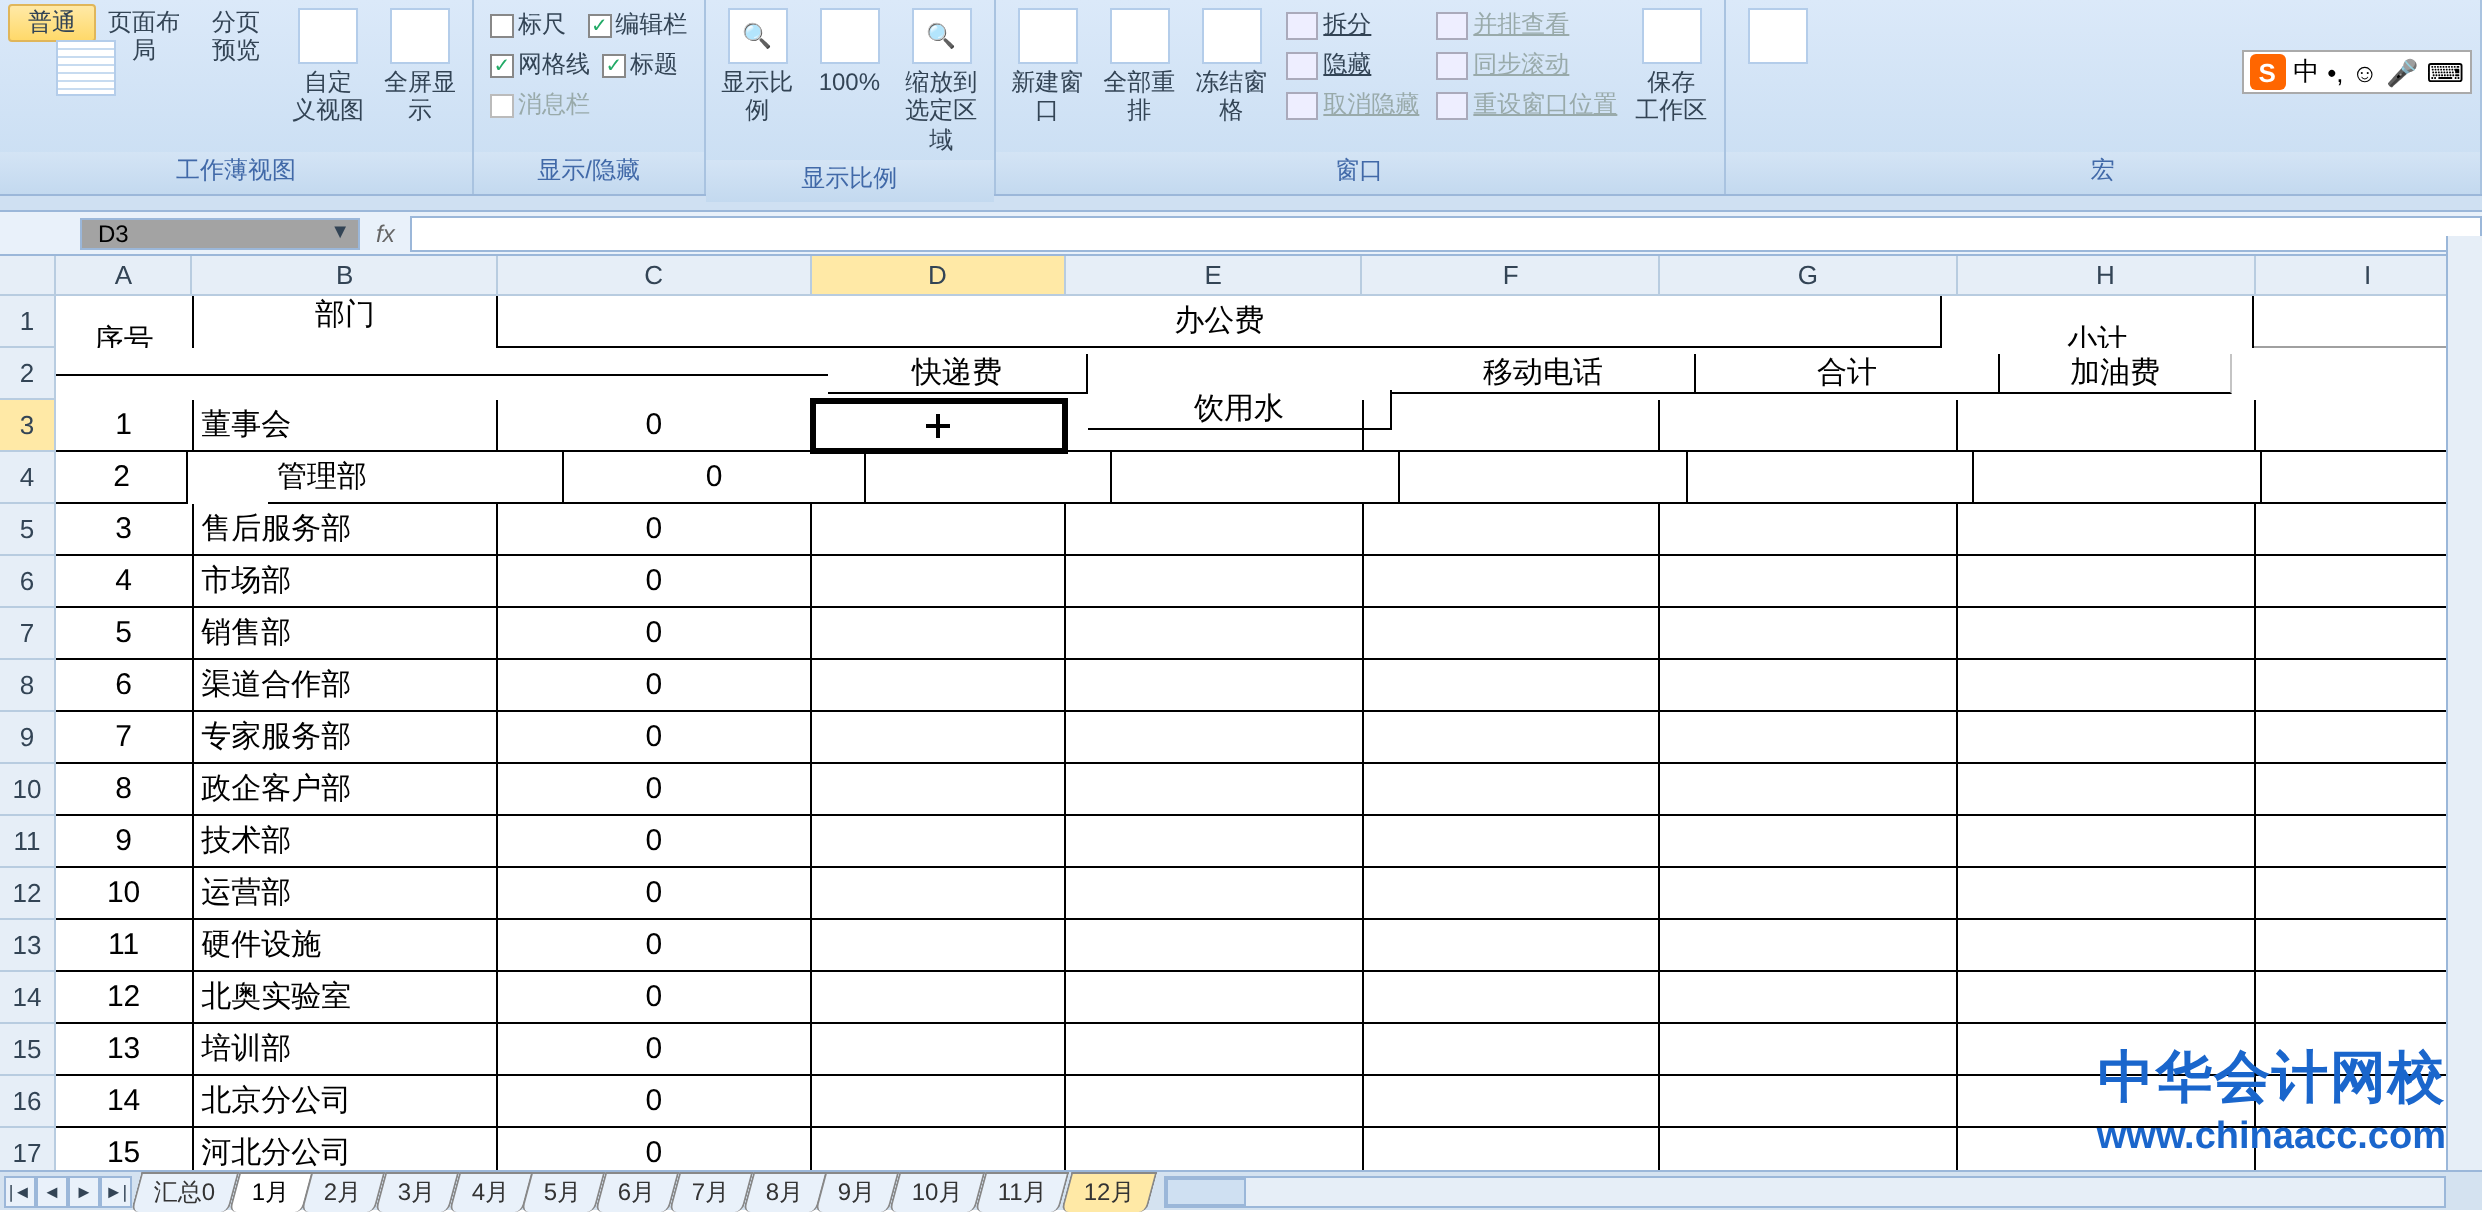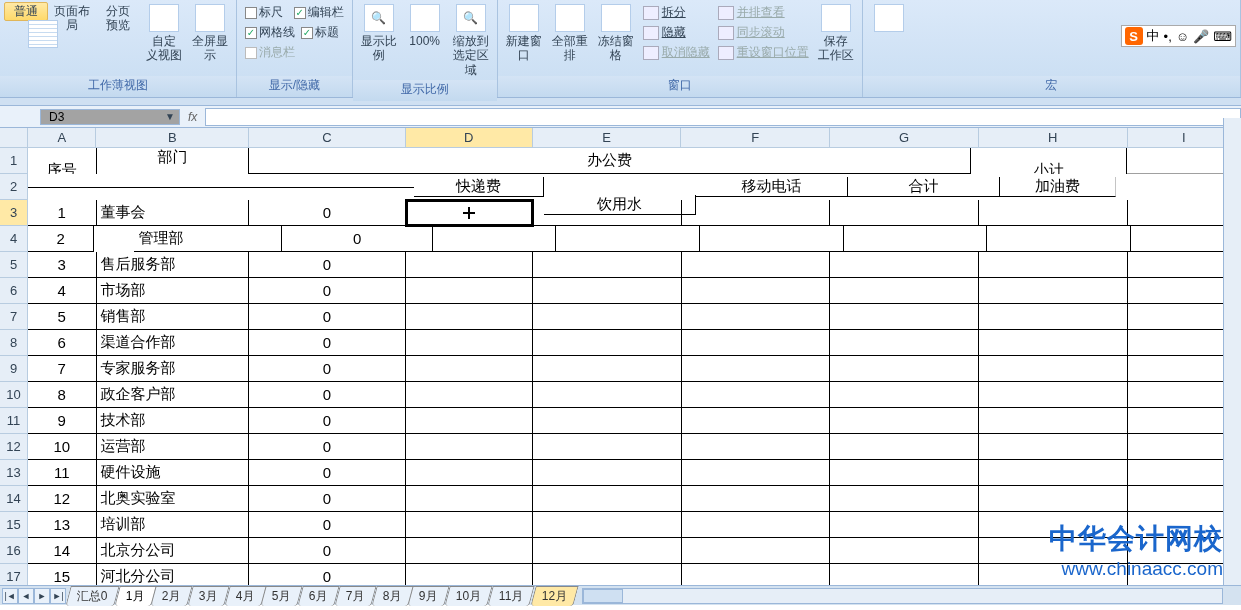--- a/index.html
+++ b/index.html
@@ -62,21 +62,21 @@
 .sheet-tab { padding:1px 8px; border:1px solid #888; border-bottom:none; background:#e9f1fa; border-radius:0 0 4px 4px; margin-top:1px; color:#333; white-space:nowrap; cursor:pointer; transform:skewX(-15deg);}
 .sheet-tab span{display:inline-block; transform:skewX(15deg);}
 .sheet-tab.sel { background:#fff; color:#000;}
 .sheet-tab.hl { background:#ffe9a6; }
 .scroll-h { flex:1; height:16px; background:#e6eef7; border:1px solid #9bb7d9; margin:0 18px 0 6px; position:relative;}
 .scroll-h .thumb{ position:absolute; left:0; width:40px; top:0; bottom:0; background:#cfe0f2; border:1px solid #9bb7d9;}
 
 
 .wm { position:absolute; right:18px; bottom:30px; text-align:right; pointer-events:none; }
 .wm .t1 { color:#1a66cc; font-size:28px; font-weight:bold; letter-spacing:1px; font-family: "SimHei","Microsoft YaHei"; }
-.wm .t2 { color:#1a66cc; font-size:19px; font-weight:normal; }
+.wm .t2 { color:#1a66cc; font-size:19px; font-weight:bold; }
 
 
 .vscroll { position:absolute; top:118px; right:0; width:18px; bottom:18px; background:#e6eef7; border-left:1px solid #9bb7d9;}
 </style>
 </head>
 <body>
 
 <div class="ribbon">
 
   <div class="r-group">

